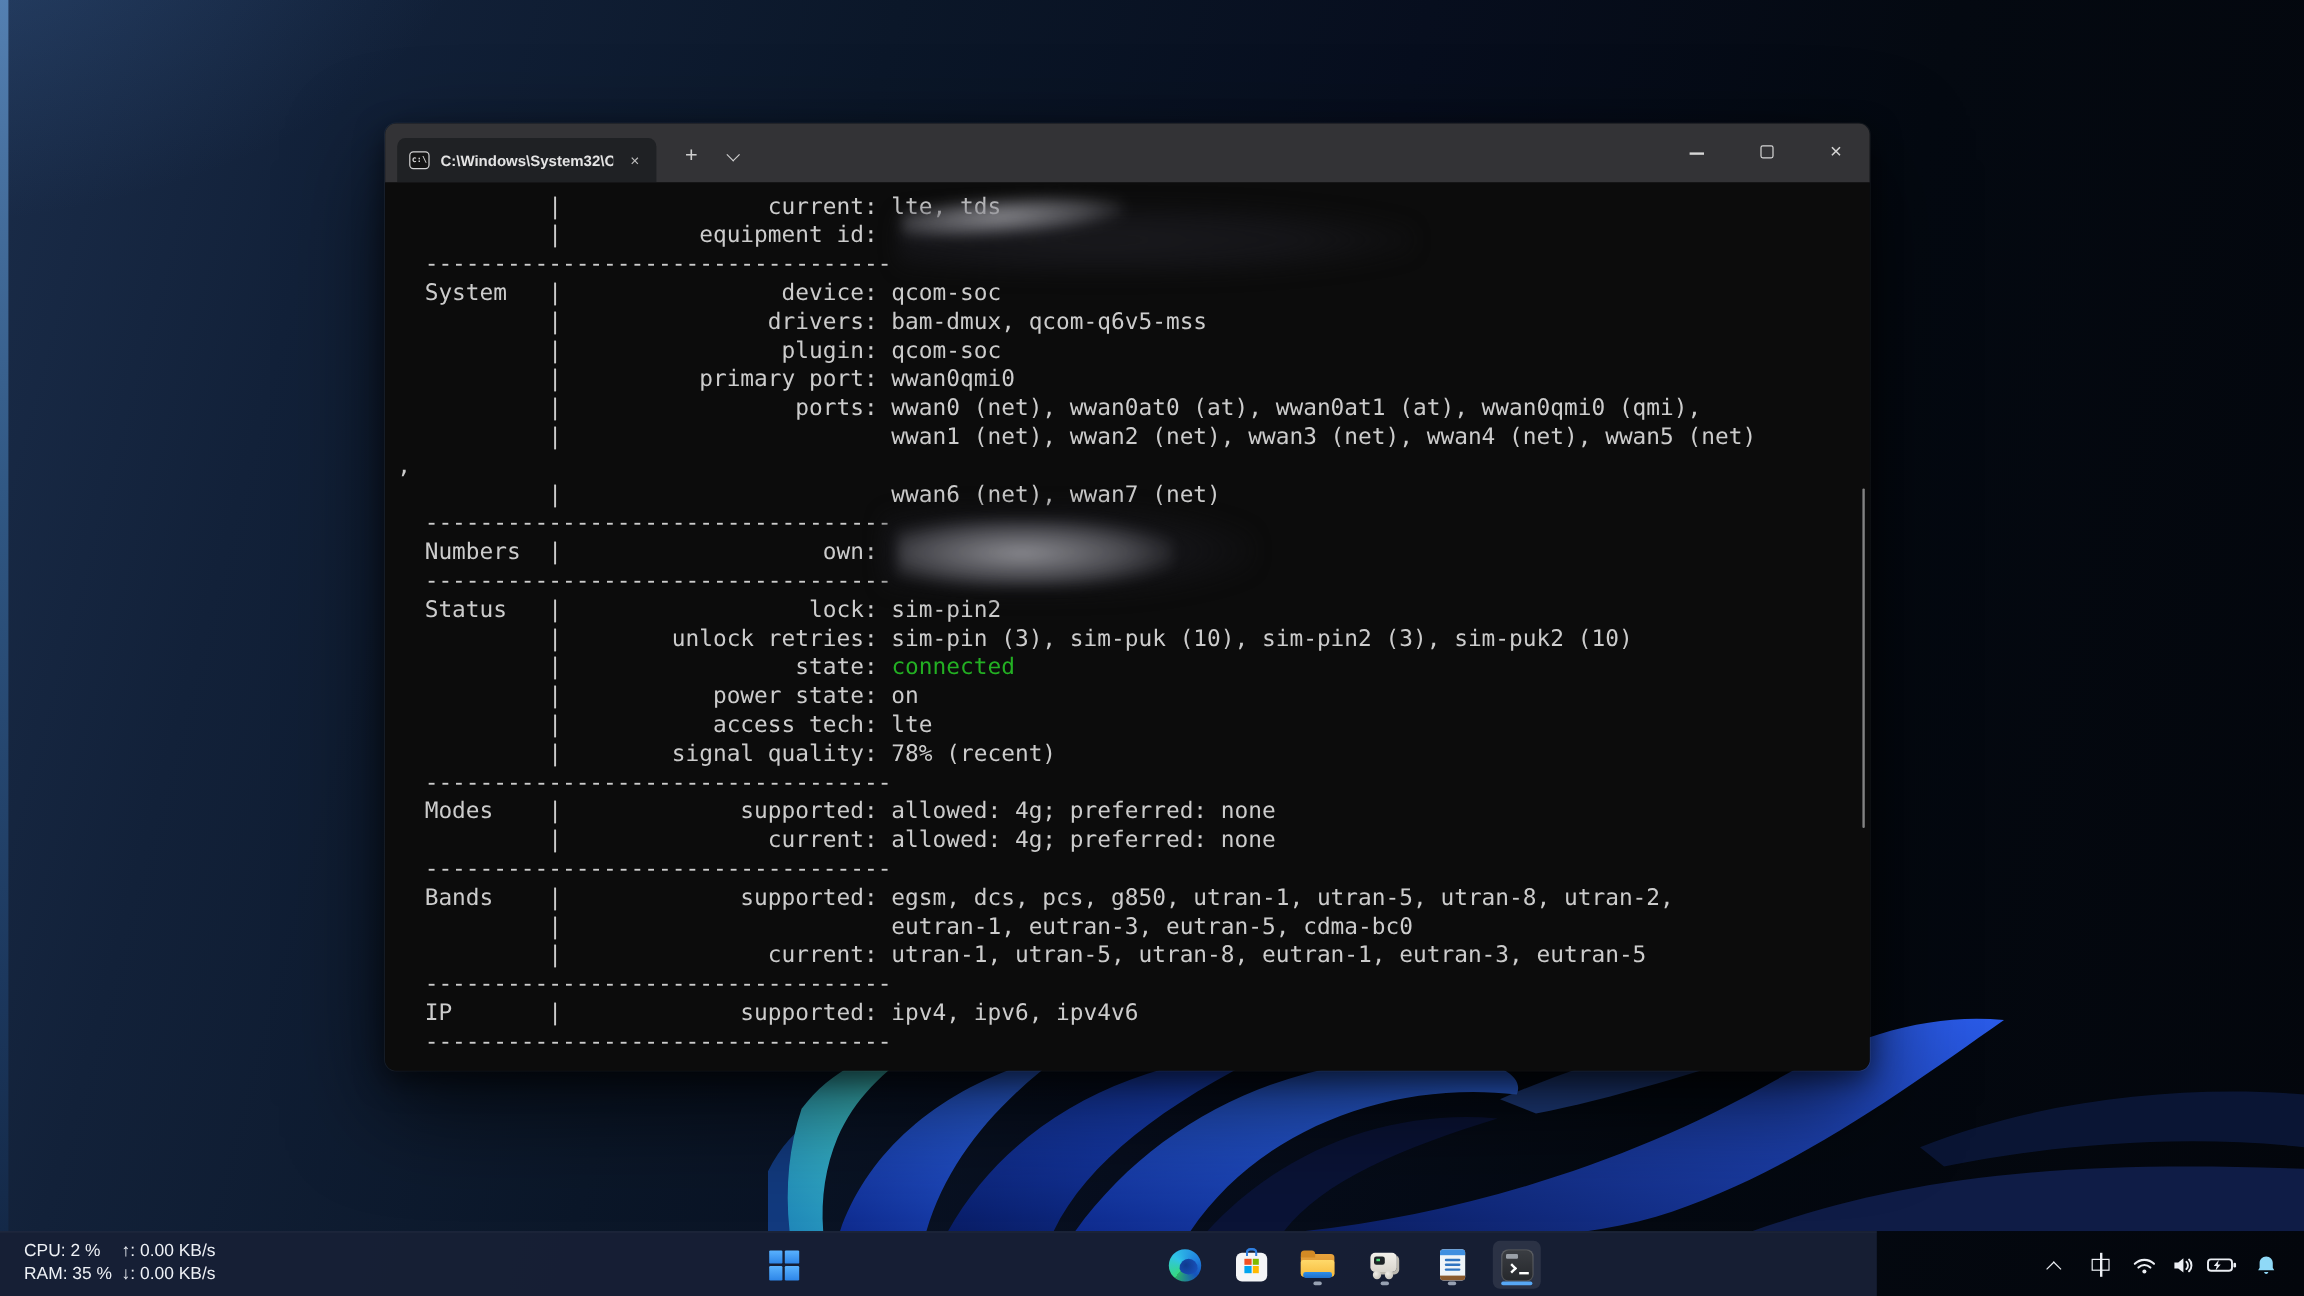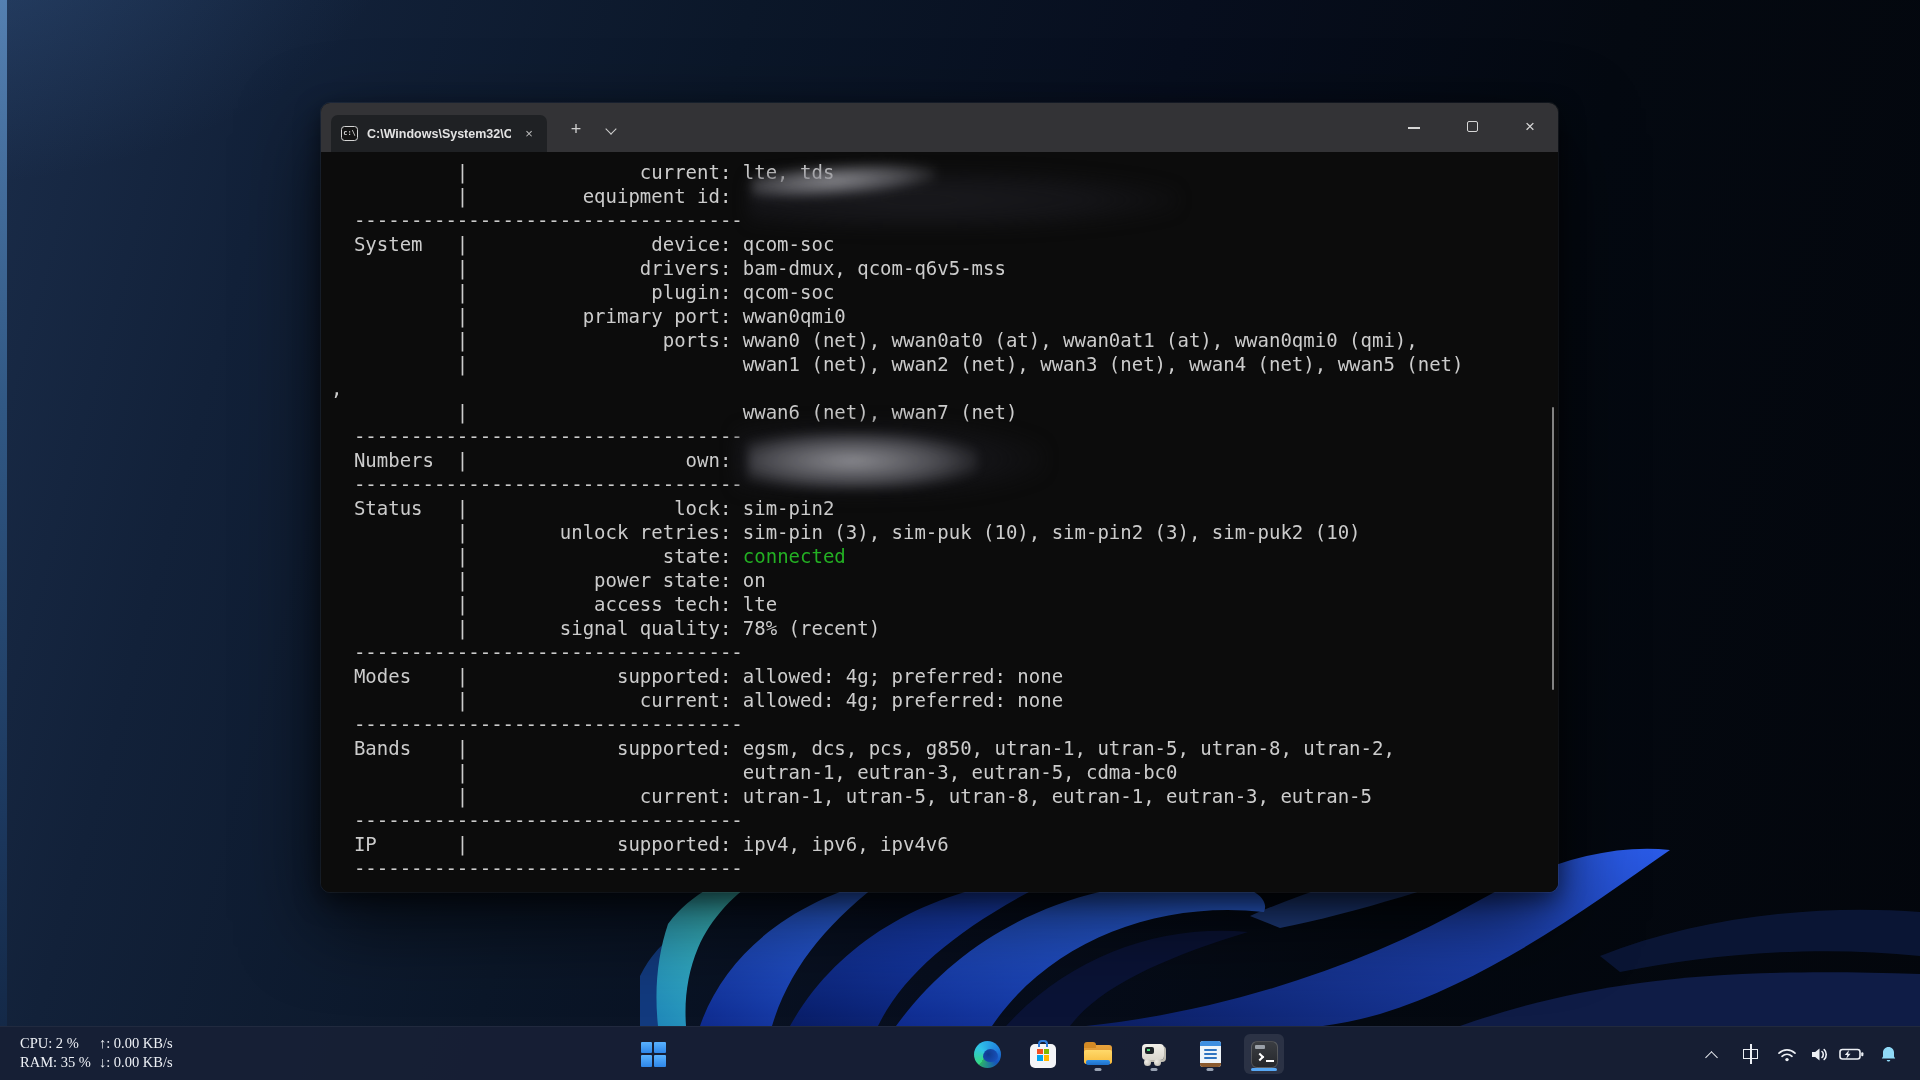--- a/index.html
+++ b/index.html
@@ -51,22 +51,22 @@
   .t-lines { font:19px/24px "DejaVu Sans Mono", monospace; color:#cccccc; white-space:pre; }
   .seg-green { color:var(--term-green,#23b023); }
   .t-scrollbar { position:absolute; right:4px; top:255px; width:2.5px; height:283px;
     background:#a9a9a9; opacity:.75; border-radius:2px; }
 
   .smudge { position:absolute; pointer-events:none; }
   .smudge-dark { background:radial-gradient(ellipse at 40% 50%, rgba(26,26,30,.96) 0%, rgba(22,22,26,.85) 45%, rgba(14,14,16,0) 78%); filter:blur(7px); }
   .smudge-light { background:radial-gradient(ellipse at 45% 50%, rgba(215,215,222,.6) 0%, rgba(180,180,190,.32) 50%, rgba(160,160,170,0) 78%); filter:blur(5px); }
 
   
-  .taskbar { position:absolute; left:0; bottom:0; width:1920px; height:54px;
-    background:rgba(23,31,53,.96); border-top:1px solid rgba(255,255,255,.05);font-family:Liberation Serif, serif; }
+  .taskbar { position:absolute; left:0; bottom:0; width:1564px; height:54px;
+    background:rgba(23,31,53,.96); border-top:1px solid rgba(255,255,255,.05); }
   .perf-widget { position:absolute; left:20px; top:7px; color:#eef1f6; font-size:14.5px;
     line-height:19px; display:grid; grid-template-columns:auto auto; column-gap:8px; }
   .app-btn { position:absolute; top:7px; width:40px; height:40px; border-radius:6px;
     display:flex; align-items:center; justify-content:center; }
   .app-btn.active { background:rgba(255,255,255,.09); }
   .run-dot { position:absolute; bottom:3px; left:50%; transform:translateX(-50%);
     width:7px; height:3px; border-radius:2px; background:#97a1b2; }
   .run-dot.active { width:26px; background:var(--accent-blue,#57a8f5); }
 
   .start-logo { width:25px; height:25px; display:grid; grid-template-columns:1fr 1fr;

